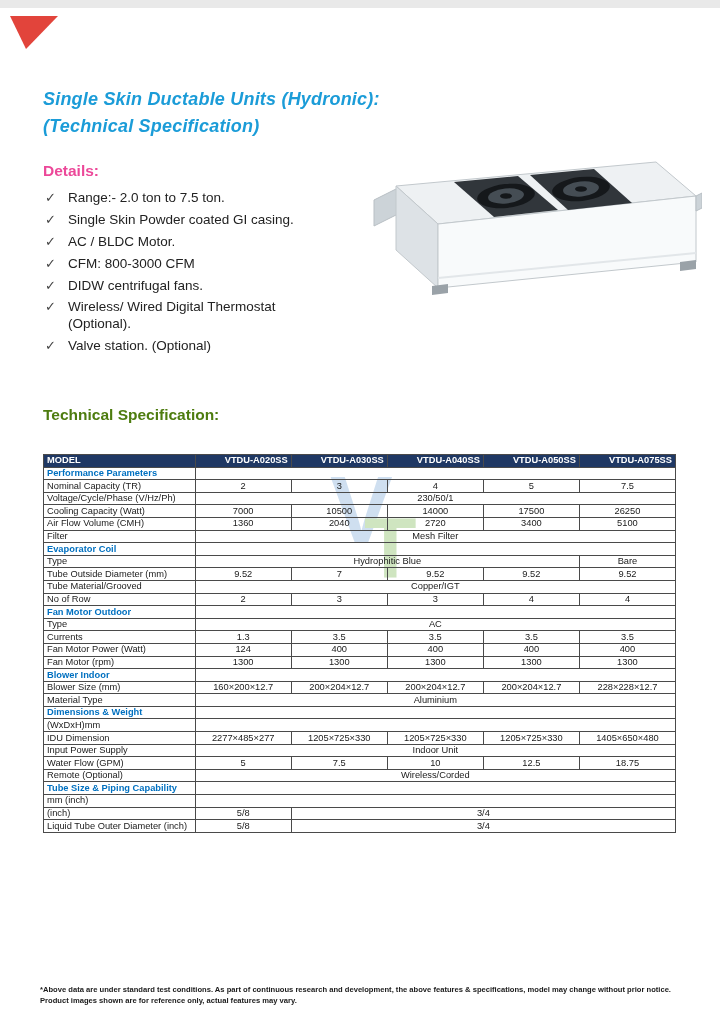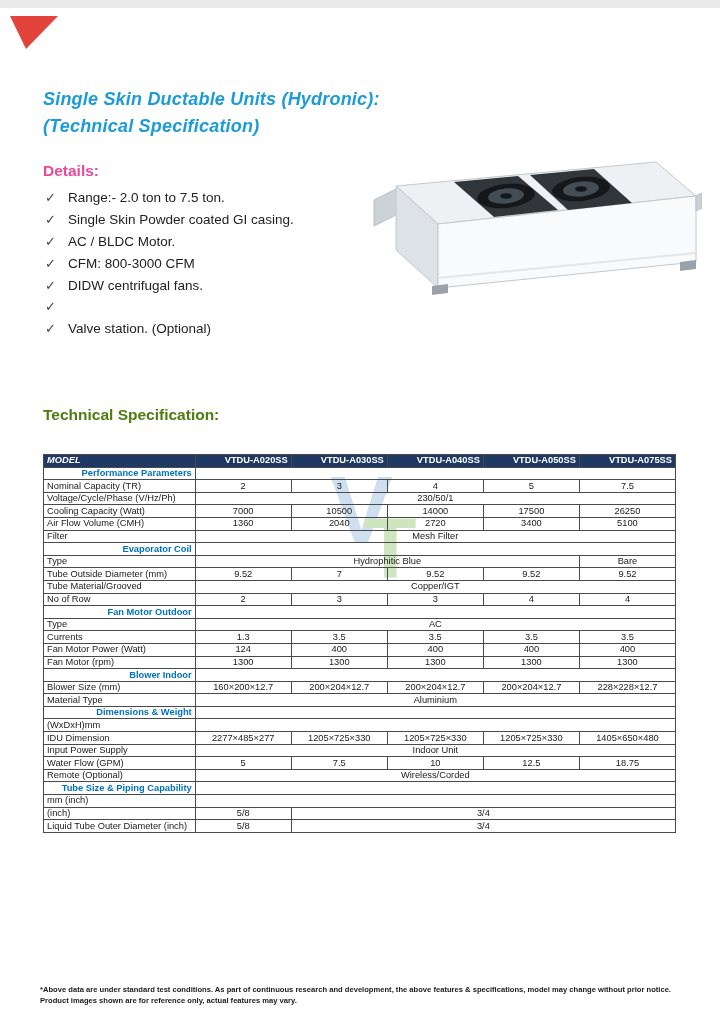--- a/index.html
+++ b/index.html
@@ -46,23 +46,23 @@
     border-collapse:collapse;font-size:9.3px;table-layout:fixed;
   }
   .spec-table th,.spec-table td{
     border:1px solid #4a4a4a;height:12.6px;padding:0 3px;
     line-height:1.15;overflow:hidden;white-space:nowrap;
   }
   .spec-table th{
     background:var(--header-bg);color:#fff;font-weight:bold;
     text-align:right;font-size:9.3px;
   }
-  .spec-table th.model-h{text-align:left;font-style:italic;}
+  .spec-table th.model-h{text-align:left;}
   .row-label{text-align:left;color:#1a1a1a;}
-  .section-label{text-align:right;color:var(--section-blue);font-weight:bold;}
+  .section-label{text-align:left;color:var(--section-blue);font-weight:bold;}
   .value-cell{text-align:center;color:#1a1a1a;}
   .empty-cell{}
   .footnote{
     position:absolute;left:40px;top:976px;width:665px;
     font-size:7.6px;font-weight:bold;color:#1a1a1a;line-height:1.5;
   }
 </style>
 </head>
 <body>
 
@@ -95,20 +95,21 @@
       <div class="detail-item">
         <span class="check">✓</span>
         <span class="detail-text">CFM: 800-3000 CFM</span>
       </div>
       <div class="detail-item">
         <span class="check">✓</span>
         <span class="detail-text">DIDW centrifugal fans.</span>
       </div>
       <div class="detail-item">
         <span class="check">✓</span>
+        <span class="detail-text">Wireless/ Wired Digital Thermostat (Optional).</span>
       </div>
       <div class="detail-item">
         <span class="check">✓</span>
         <span class="detail-text">Valve station. (Optional)</span>
       </div>
     </div>
 
   <svg class="product-image" width="340" height="152" viewBox="0 0 340 152" aria-hidden="true">
 
     <polygon points="12,50 36,38 36,64 12,76" fill="#ccd3d8" stroke="#b8bfc4" stroke-width="1"></polygon>

